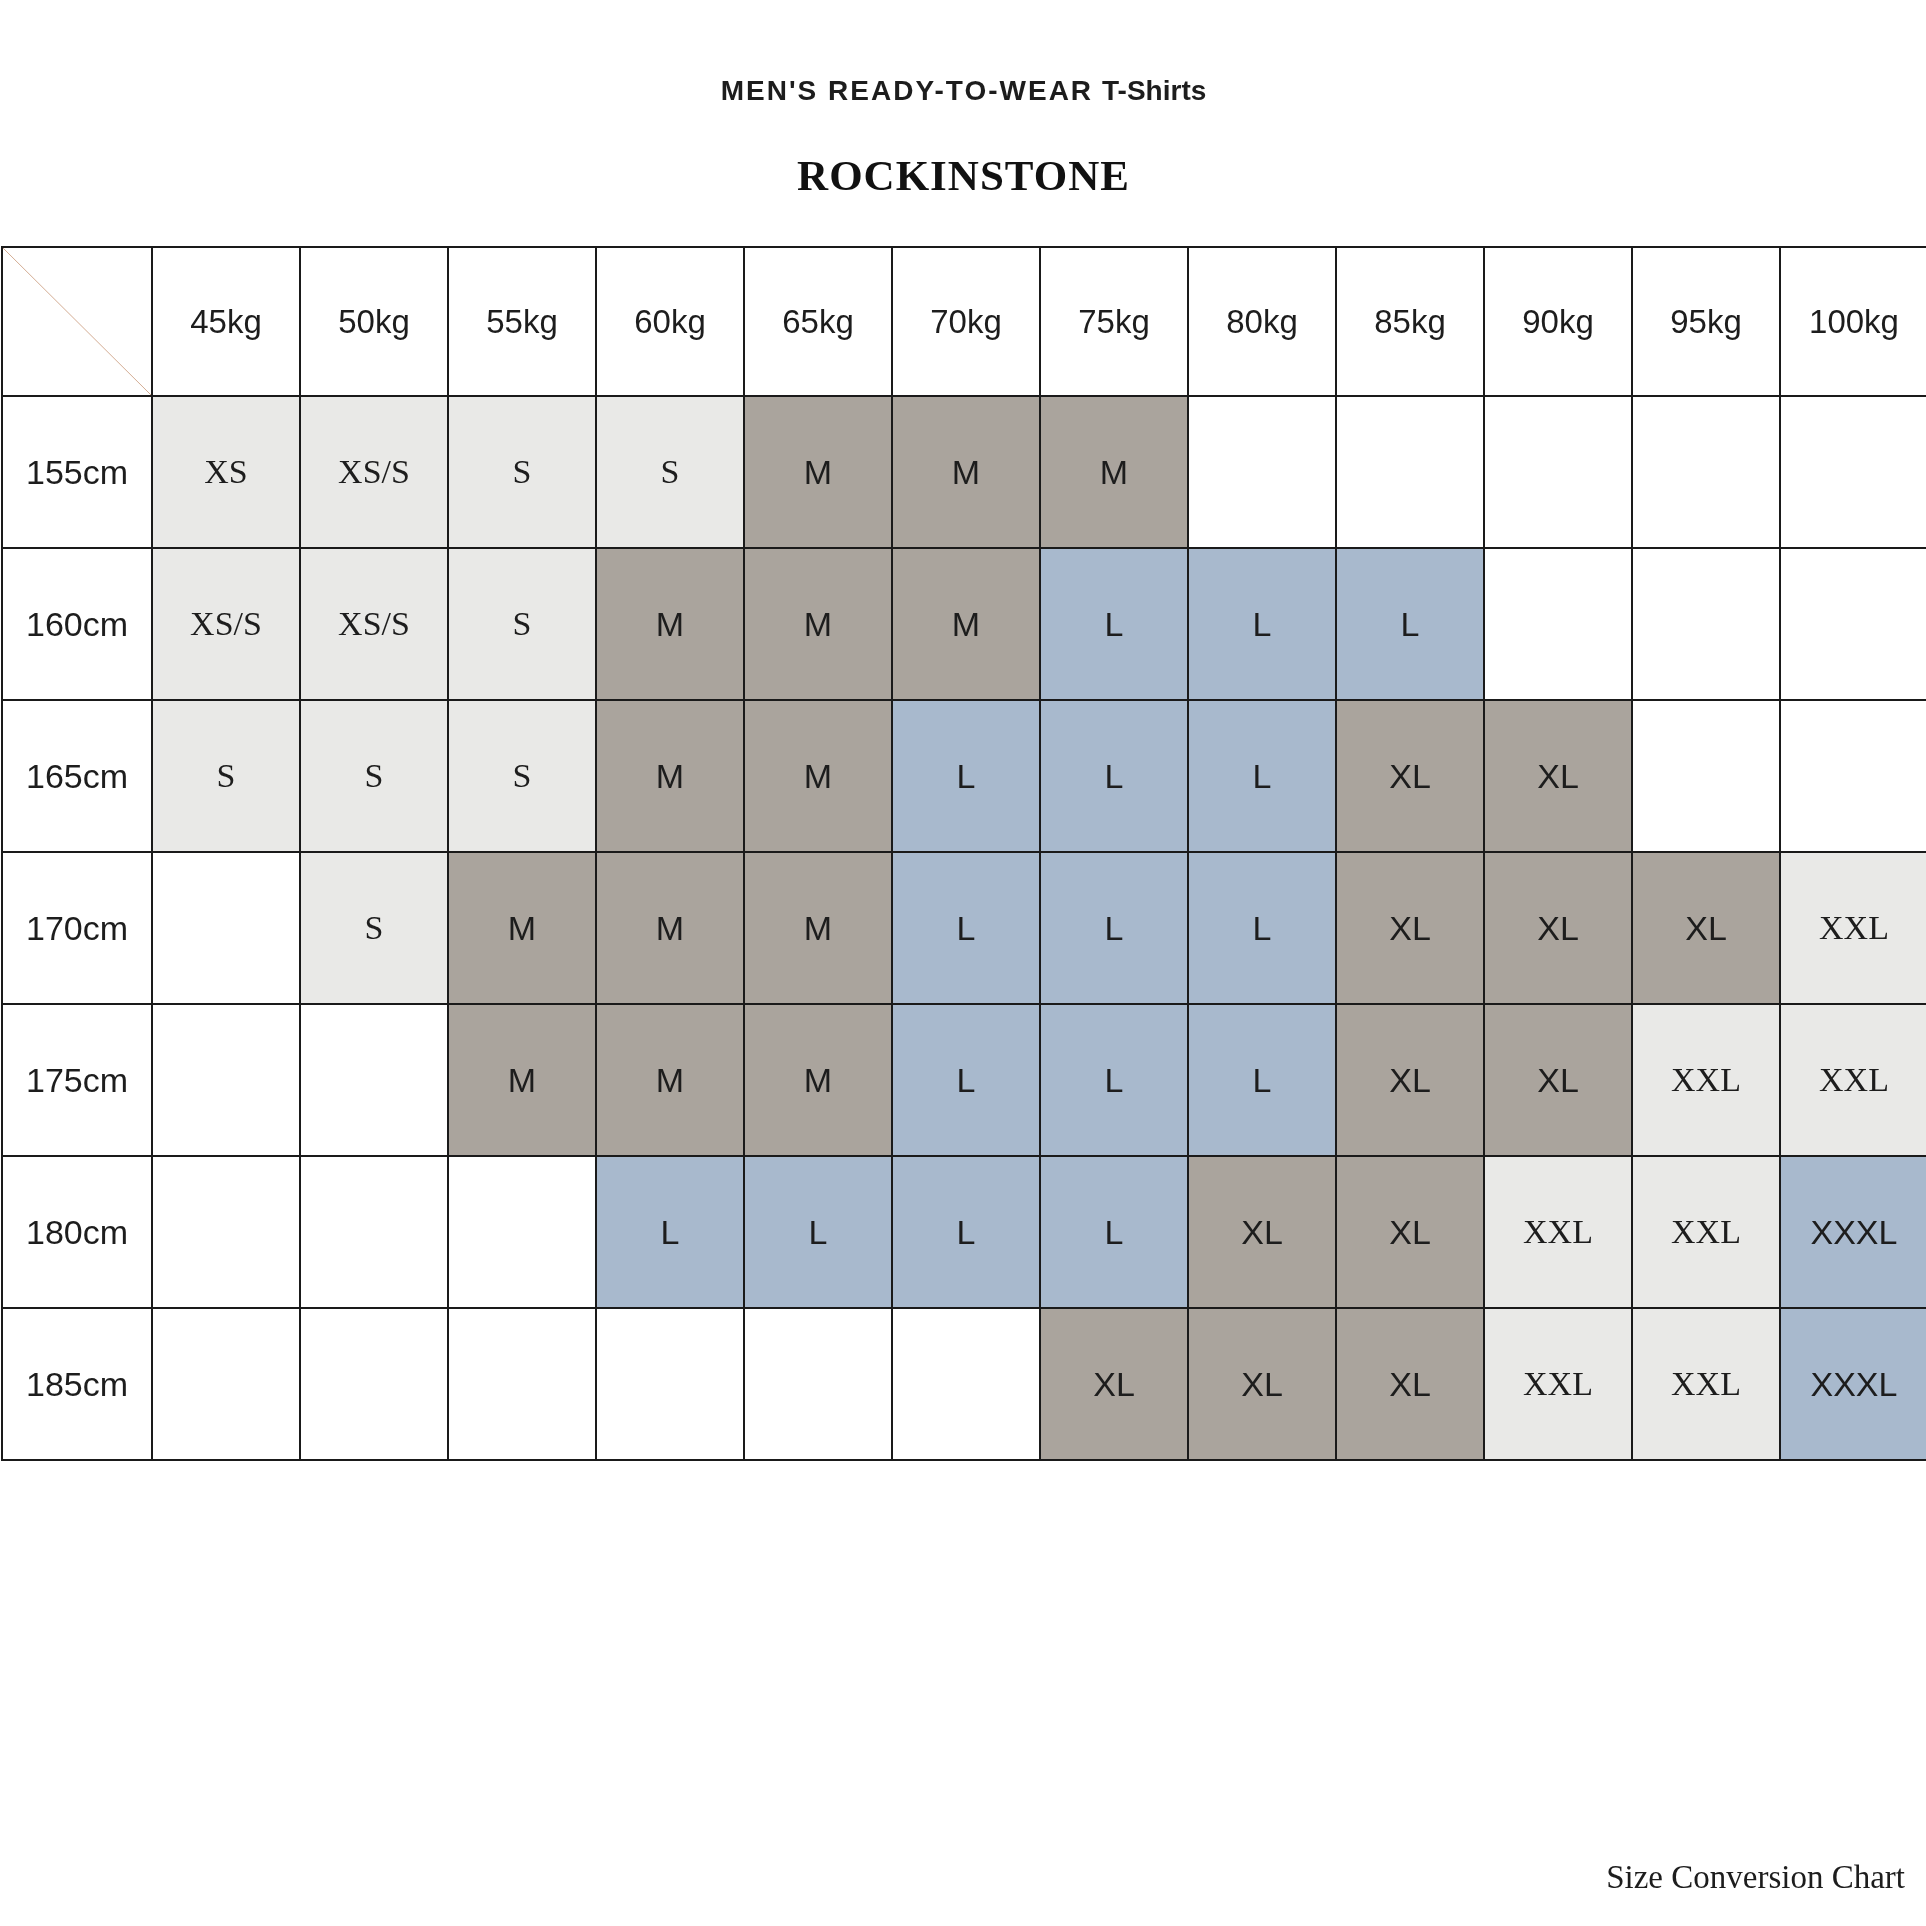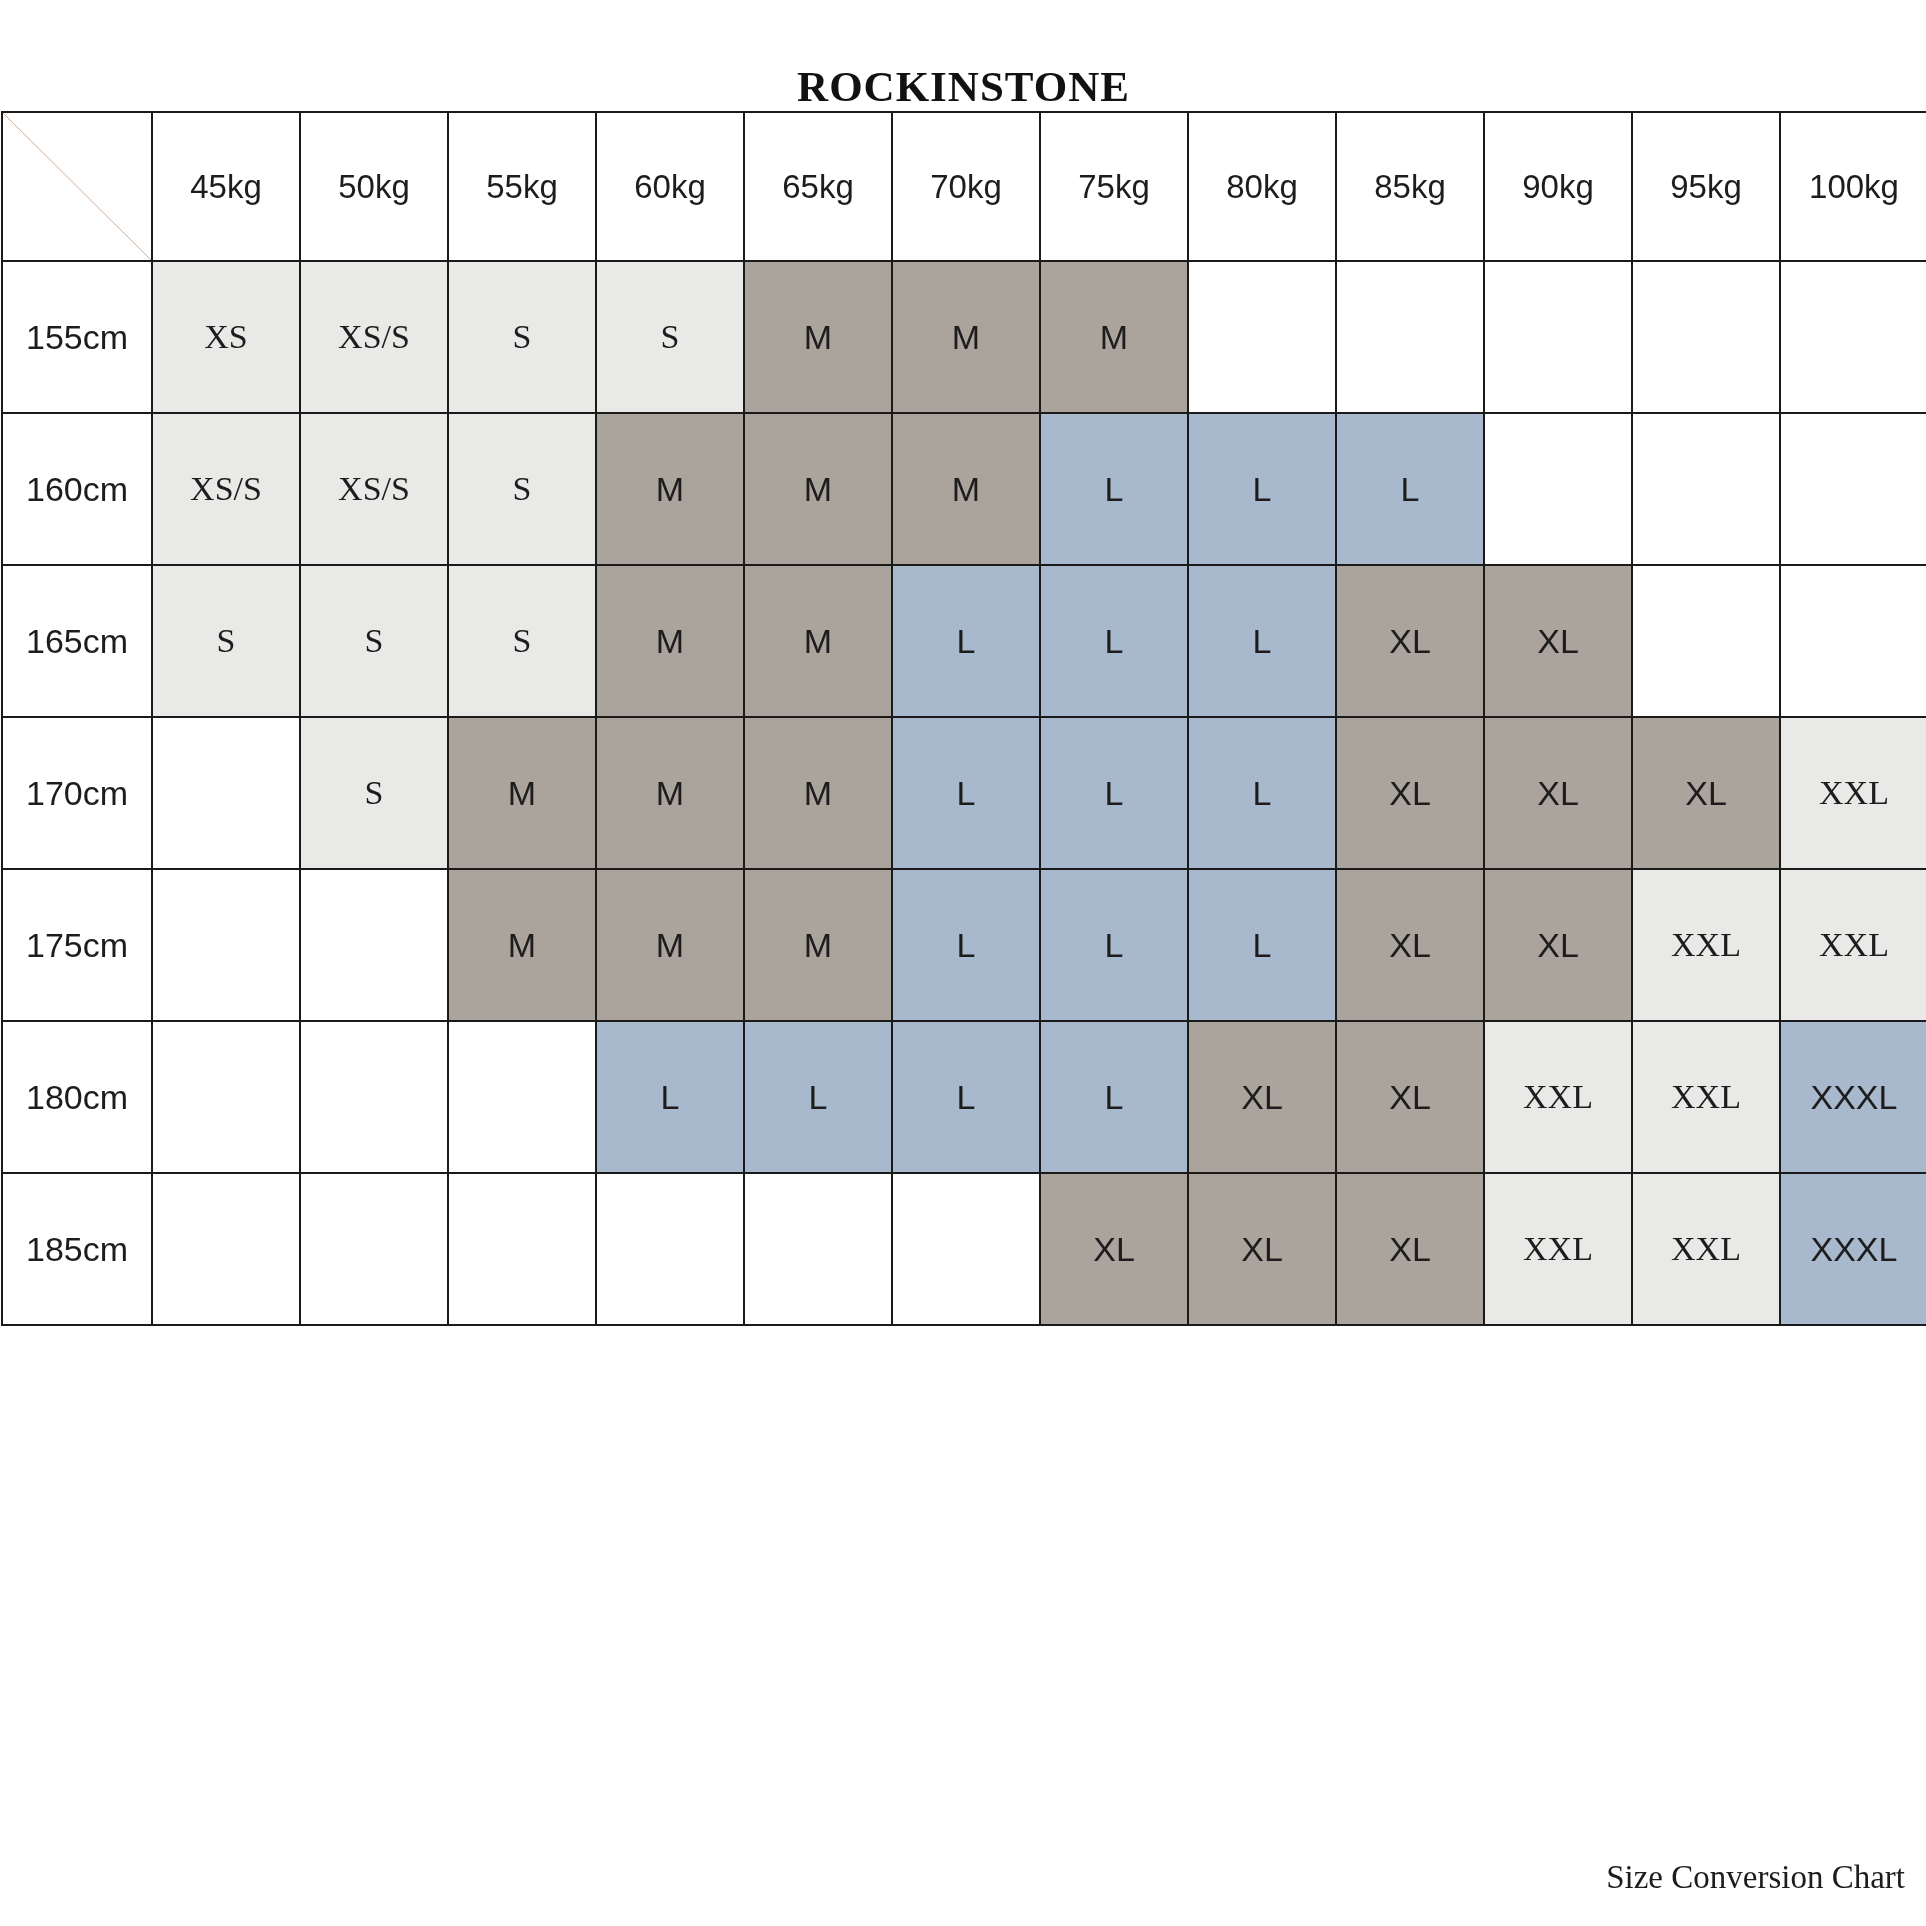--- a/index.html
+++ b/index.html
@@ -83,20 +83,21 @@
     font-weight: bold;
     font-size: 43px;
     letter-spacing: 1px;
     color: #111;
   }
 
   
   .table-wrap {
     position: relative;
     z-index: 2;
+    margin-top: 46px;
     padding: 0 1px;
   }
   table.size-table {
     border-collapse: collapse;
     width: 1925px;
     table-layout: fixed;
   }
   table.size-table td {
     border: 2px solid #1a1a1a;
     text-align: center;
@@ -140,20 +141,24 @@
   }
 </style>
 </head>
 <body>
 
 <div class="page">
 
   <div class="watermark">ROCKINSTONE</div>
 
   <div class="header">
+    <div class="subtitle">
+      <span class="sub-a">MEN'S READY-TO-WEAR</span>
+      <span class="sub-b">T-Shirts</span>
+    </div>
     <div class="brand">ROCKINSTONE</div>
   </div>
 
   <div class="table-wrap">
     <table class="size-table">
       <colgroup>
         <col style="width:150px">
         <col span="12" style="width:148px">
       </colgroup>
       <tbody id="table-body">

